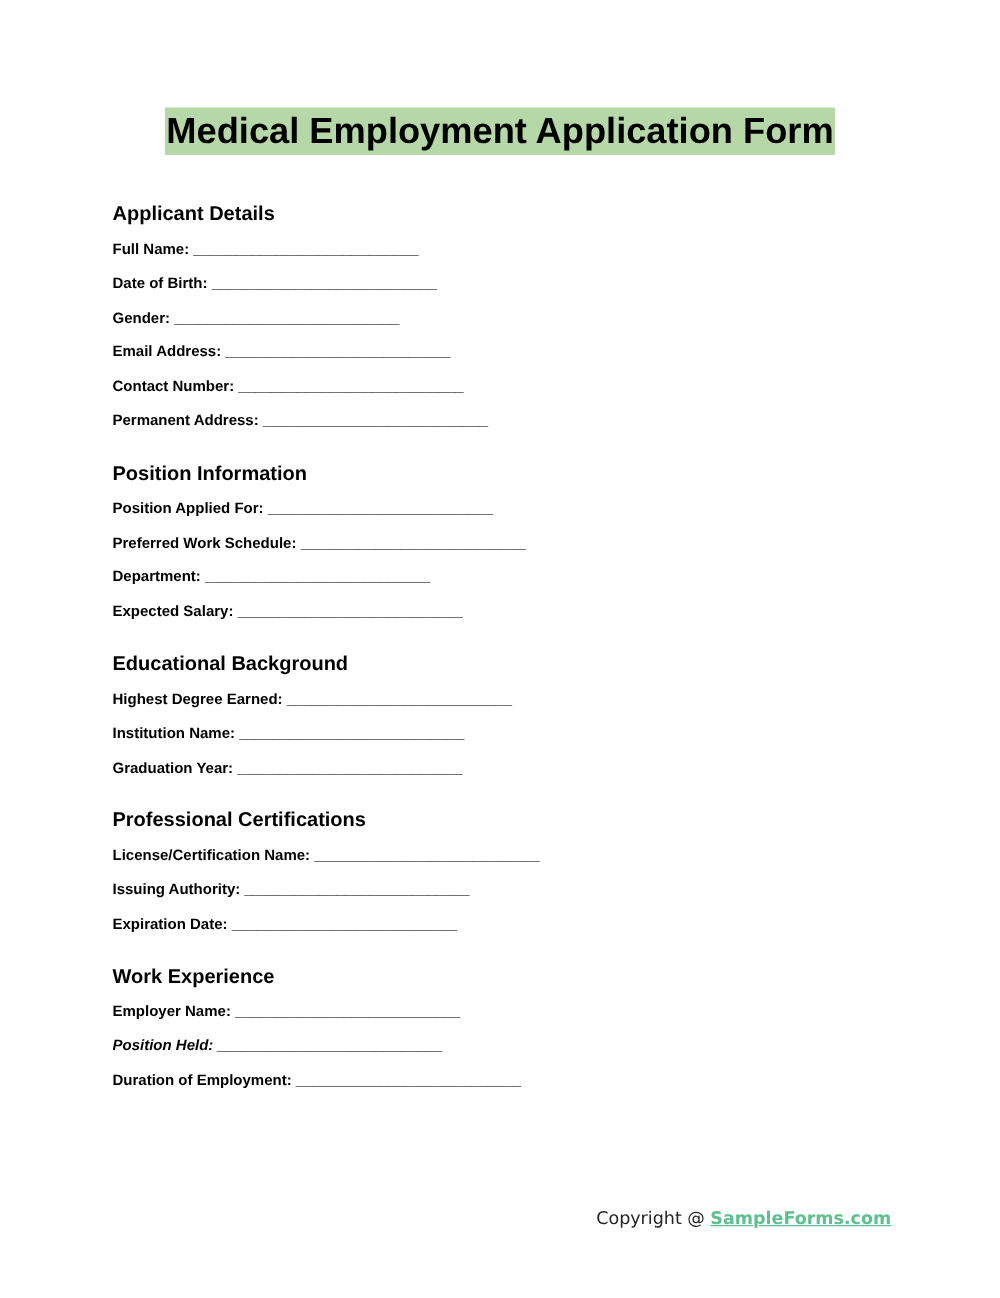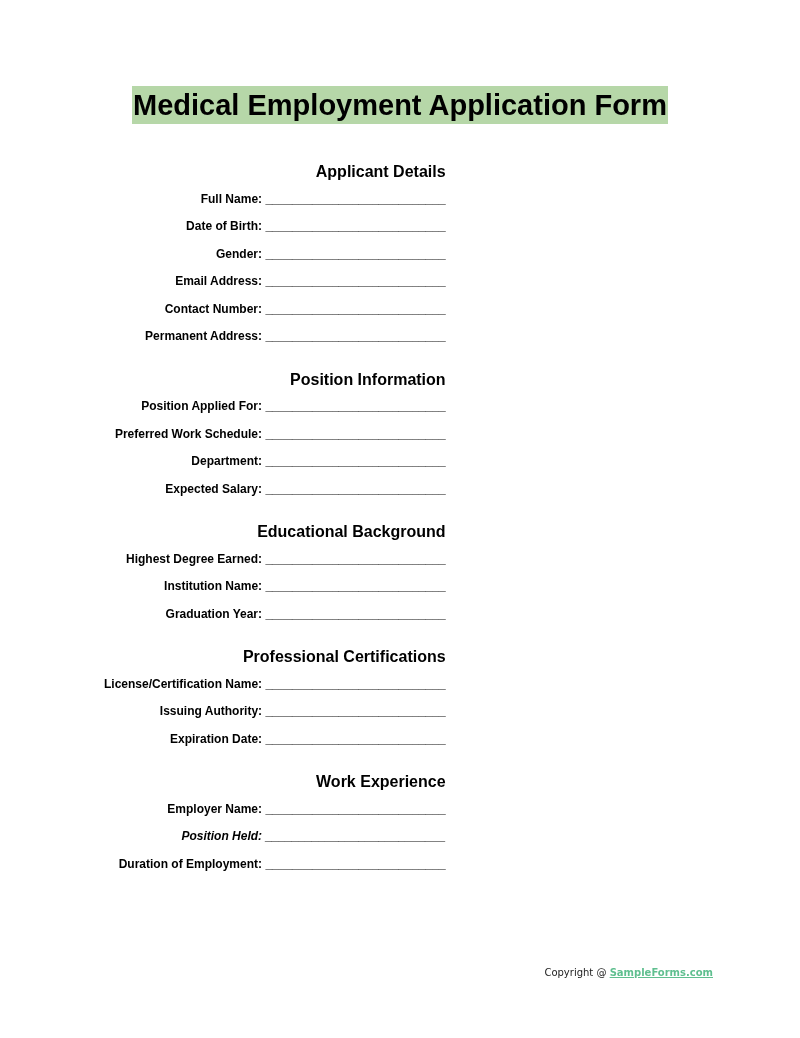--- a/index.html
+++ b/index.html
@@ -1,24 +1,24 @@
 <!DOCTYPE html>
 <html><head>
 <meta charset="utf-8">
 <style>
   html, body { margin: 0; padding: 0; background: #ffffff; }
   body { width: 800px; height: 1038px; position: relative; overflow: hidden; font-family: "Liberation Sans", sans-serif; color: #000; }
   .title-wrap { position: absolute; top: 86px; left: 0; width: 800px; text-align: center; }
   .title { display: inline-block; background: #b6d7a8; font-weight: bold; font-size: 29px; line-height: 38px; padding: 0 1px; }
-  .content { position: absolute; left: 104px; top: 158px; text-align: right; }
+  .content { position: absolute; left: 90px; top: 158px; }
   .section { margin-bottom: 15px; }
   .heading { font-weight: bold; font-size: 16px; line-height: 27.5px; height: 27.5px; }
   .field { font-weight: bold; font-size: 12px; line-height: 27.5px; height: 27.5px; white-space: nowrap; }
   .field.clip { overflow: hidden; height: 22px; margin-bottom: 5.5px; line-height: 27.5px; font-style: italic; }
-  .footer { position: absolute; top: 967px; right: 87px; font-family: "DejaVu Sans", sans-serif; font-size: 10px; color: #222; }
+  .footer { position: absolute; top: 967px; right: 87px; font-family: "DejaVu Sans", sans-serif; font-size: 14px; color: #222; }
   .footer a { color: #5fbf8f; font-weight: bold; text-decoration: underline; }
 </style>
 </head>
 <body>
 
 <div class="title-wrap">
   <span class="title">Medical Employment Application Form</span>
 </div>
 
 <div class="content" id="content">

